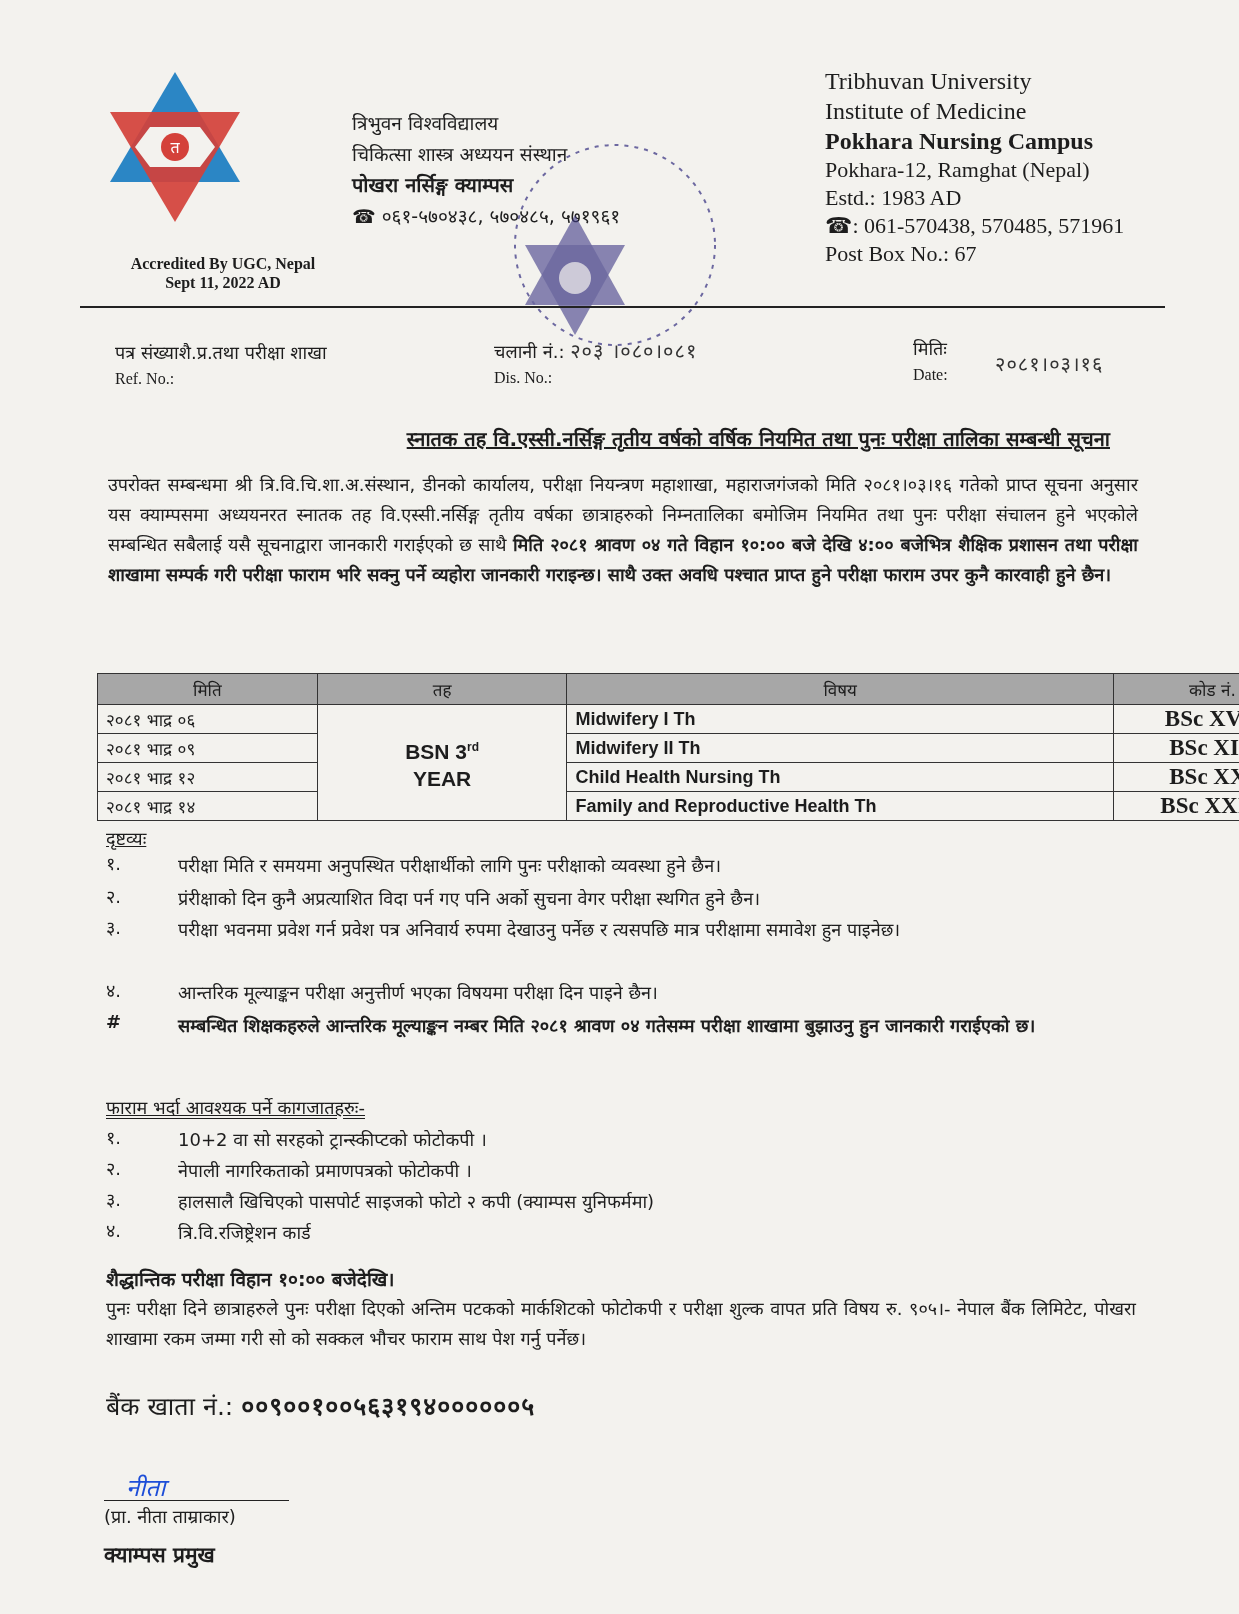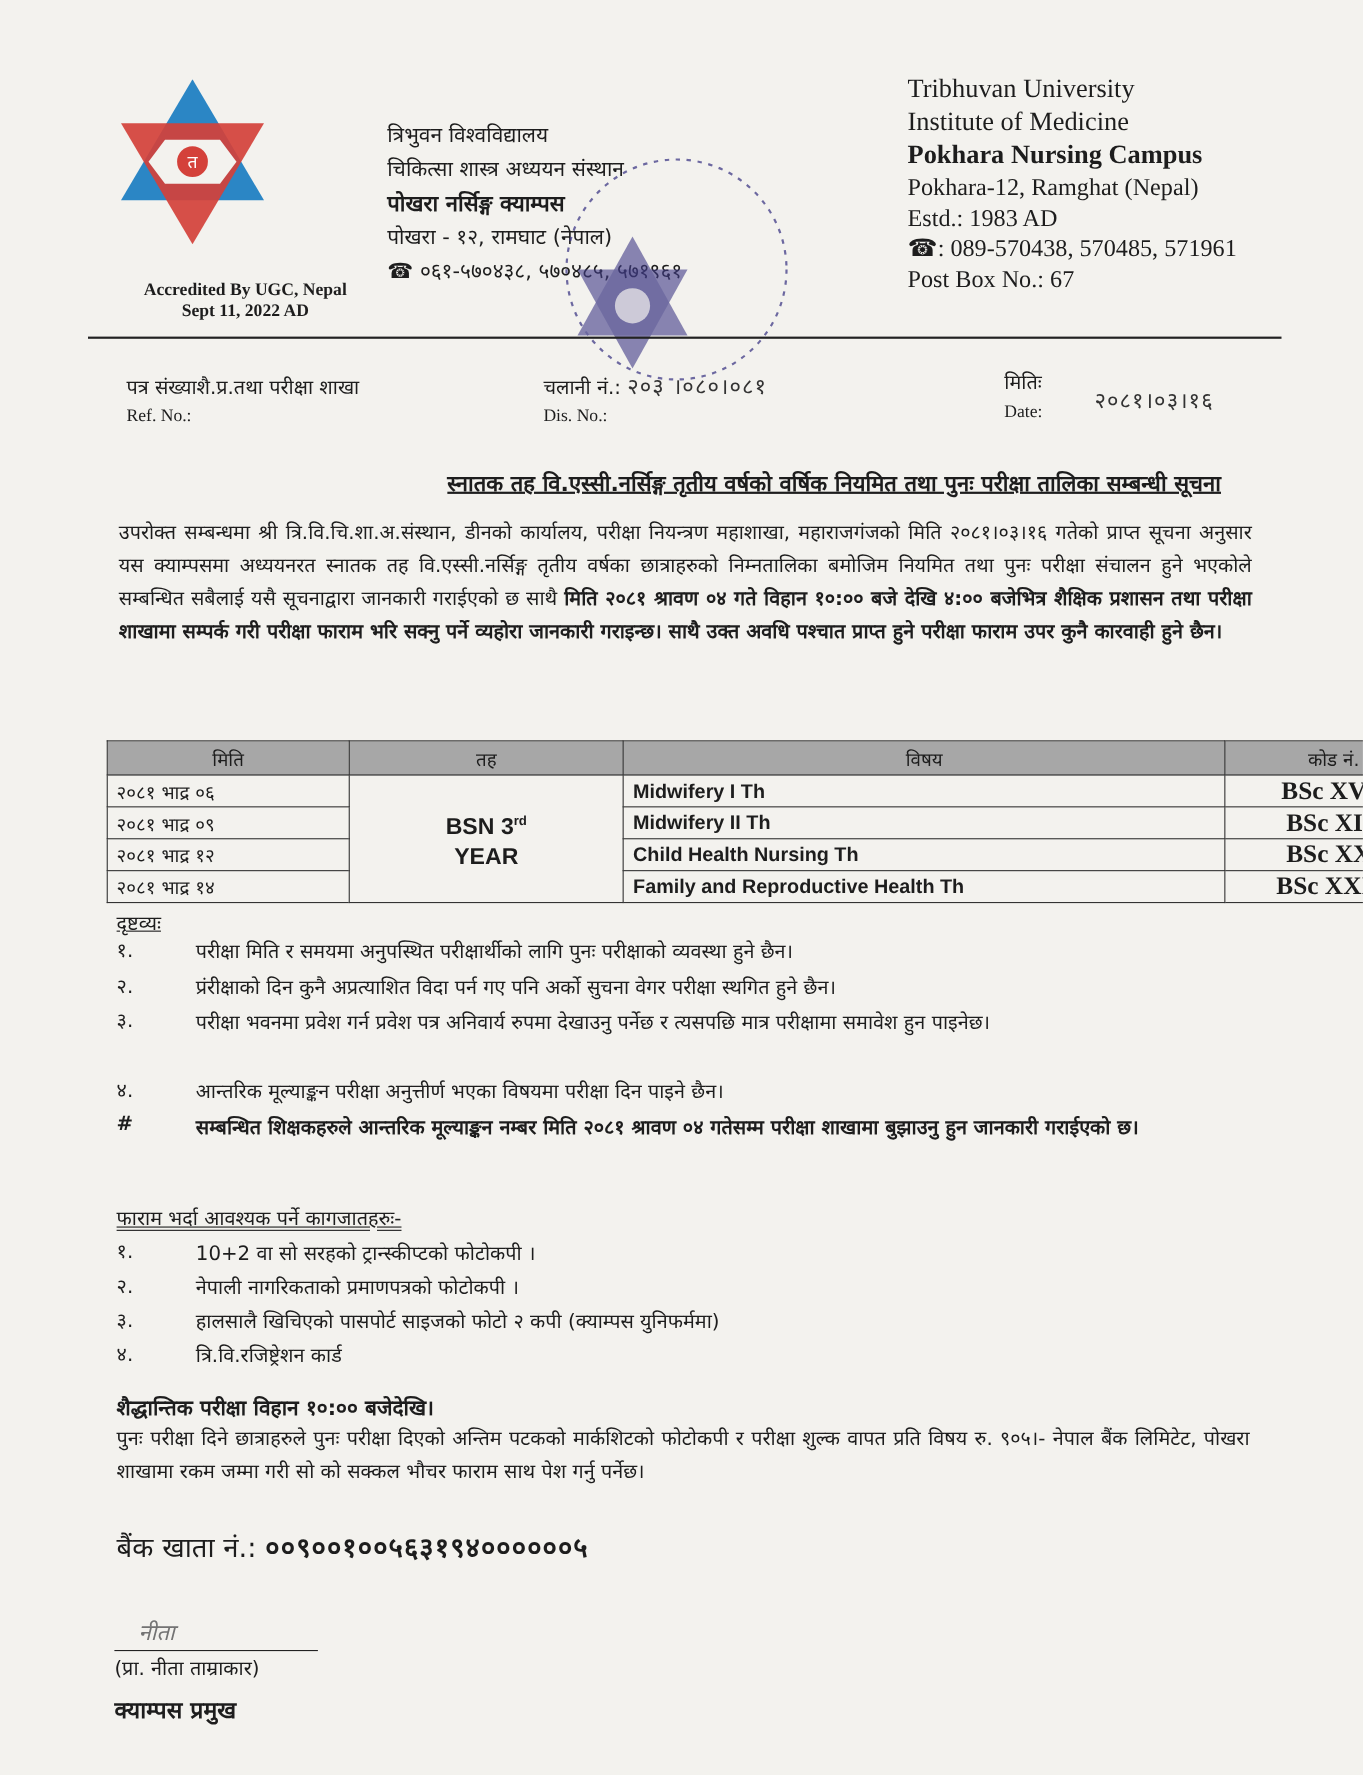--- a/index.html
+++ b/index.html
@@ -34,21 +34,21 @@
   .list { font-family: "DejaVu Sans", sans-serif; font-size: 18px; }
   .row { position: absolute; left: 106px; width: 1030px; display: flex; }
   .row .num { width: 72px; flex: none; }
   .row .txt { flex: 1; line-height: 30px; text-align: justify; }
   .row.b .txt, .row.b .num { font-weight: bold; }
   .docs-head { left: 106px; top: 1095px; font-family: "DejaVu Sans", sans-serif; font-size: 18px; text-decoration: underline; text-decoration-style: double; }
   .theory { left: 106px; top: 1266px; font-family: "DejaVu Sans", sans-serif; font-weight: bold; font-size: 19px; }
   .retake { left: 106px; top: 1294px; width: 1030px; font-family: "DejaVu Sans", sans-serif; font-size: 18px; line-height: 30px; text-align: justify; }
   .bank { left: 106px; top: 1388px; font-family: "DejaVu Sans", sans-serif; font-size: 25px; }
   .bank .acct { font-weight: bold; letter-spacing: 1px; }
-  .sig { left: 126px; top: 1470px; font-family: "DejaVu Serif", serif; font-style: italic; font-size: 20px; color: #737373; text-align: right; }
+  .sig { left: 126px; top: 1470px; font-family: "DejaVu Serif", serif; font-style: italic; font-size: 24px; color: #1d4ed8; text-align: right; }
   .sigline { left: 104px; top: 1500px; width: 185px; height: 1px; background: #222; }
   .signame { left: 104px; top: 1504px; font-family: "DejaVu Sans", sans-serif; font-size: 18px; }
   .sigtitle { left: 104px; top: 1540px; font-family: "DejaVu Sans", sans-serif; font-weight: bold; font-size: 21px; }
 </style>
 </head>
 <body>
 
 <svg class="abs logo" viewBox="0 0 130 150">
   <polygon points="65,0 130,110 0,110" fill="#2b86c5"></polygon>
   <polygon points="0,40 130,40 65,150" fill="#d4413a" opacity="0.92"></polygon>
@@ -58,38 +58,37 @@
 </svg>
 <div class="abs accred">
   <div>Accredited By UGC, Nepal</div>
   <div>Sept 11, 2022 AD</div>
 </div>
 
 <div class="abs np-head">
   <div>त्रिभुवन विश्वविद्यालय</div>
   <div>चिकित्सा शास्त्र अध्ययन संस्थान</div>
   <div class="b">पोखरा नर्सिङ्ग क्याम्पस</div>
-  <div>पोखरा - १२, रामघाट (नेपाल)</div>
   <div>☎ ०६१-५७०४३८, ५७०४८५, ५७१९६१</div>
 </div>
 
 <svg class="abs stamp" viewBox="0 0 230 230">
   <circle cx="115" cy="115" r="100" fill="none" stroke="#3f3a86" stroke-width="2" stroke-dasharray="4 6"></circle>
   <polygon points="75,85 125,175 25,175" fill="#3f3a86" opacity="0.8"></polygon>
   <polygon points="25,115 125,115 75,205" fill="#3f3a86" opacity="0.8"></polygon>
   <circle cx="75" cy="148" r="16" fill="#f3f2ee" opacity="0.7"></circle>
 </svg>
 
 <div class="abs en-head">
   <div>Tribhuvan University</div>
   <div>Institute of Medicine</div>
   <div class="b">Pokhara Nursing Campus</div>
   <div style="font-size:22px;line-height:28px">Pokhara-12, Ramghat (Nepal)</div>
   <div style="font-size:22px;line-height:28px">Estd.: 1983 AD</div>
-  <div style="font-size:22px;line-height:28px">☎: 089-570438, 570485, 571961</div>
+  <div style="font-size:22px;line-height:28px">☎: 061-570438, 570485, 571961</div>
   <div style="font-size:22px;line-height:28px">Post Box No.: 67</div>
 </div>
 
 <div class="abs rule"></div>
 
 <div class="abs meta-label" style="left:115px;top:340px">
   <div><span>पत्र संख्या</span><span>शै.प्र.तथा परीक्षा शाखा</span></div>
   <div class="en">Ref. No.:</div>
 </div>
 <div class="abs meta-label" style="left:494px;top:338px">

